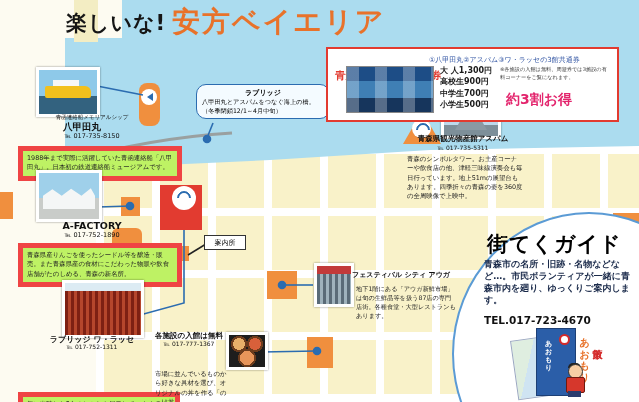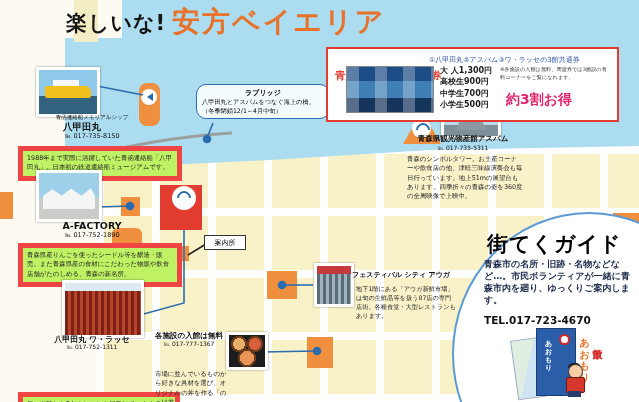--- a/index.html
+++ b/index.html
@@ -196,21 +196,21 @@
   <div id="hakkoda-desc" class="abs desc">1988年まで実際に活躍していた青函連絡船「八甲田丸」。日本初の鉄道連絡船ミュージアムです。</div>
 
   <div id="afactory-photo" class="abs photo">
       <div id="afactory-bldg"></div>
     </div>
   <div id="afactory-name" class="abs cap name">A-FACTORY</div>
   <div id="afactory-tel" class="abs cap tel">℡ 017-752-1890</div>
   <div id="afactory-desc" class="abs desc">青森県産りんごを使ったシードル等を醸造・販売。また青森県産の食材にこだわった物販や飲食店舗がたのしめる、青森の新名所。</div>
 
   <div id="warasse-photo" class="abs photo"></div>
-  <div id="warasse-name" class="abs cap name">八甲田丸 ワ・ラッセ</div>
+  <div id="warasse-name" class="abs cap name">ラブリッジ ワ・ラッセ</div>
   <div id="warasse-tel" class="abs cap tel">℡ 017-752-1311</div>
   <div id="warasse-desc" class="abs desc">祭に出陣した5台のねぶたを展示しています。ねぶたのすべてを1年を通じて体感することができる「夢の空間」です。</div>
 
   <div id="gyosai-name" class="abs cap name">各施設の入館は無料</div>
   <div id="gyosai-tel" class="abs cap tel">℡ 017-777-1367</div>
   <div id="gyosai-desc" class="abs desc">市場に並んでいるものから好きな具材を選び、オリジナルの丼を作る「のっけ丼」。</div>
   <div id="gyosai-photo" class="abs photo"></div>
 
   <div id="auga-photo" class="abs photo"></div>
   <div id="auga-name" class="abs cap name">フェスティバル シティ アウガ</div>

